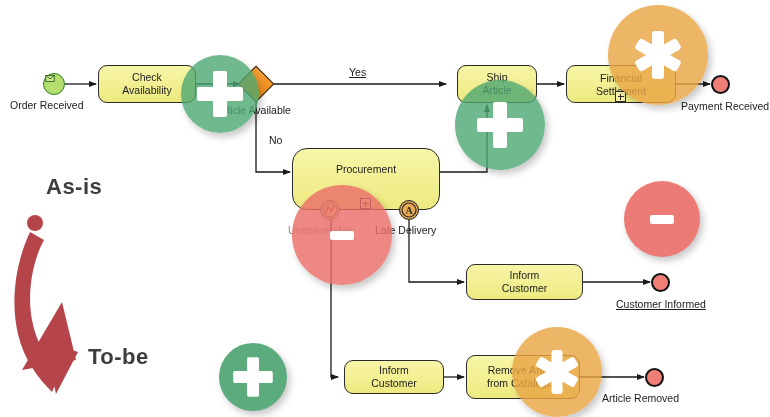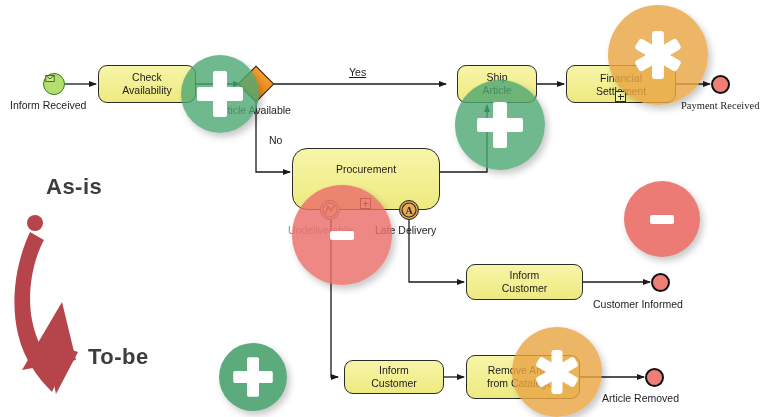--- a/index.html
+++ b/index.html
@@ -271,42 +271,42 @@
 
   <div class="phase-label" style="left:88px; top:344px;">To-be</div>
   <div class="phase-label" style="left:46px; top:174px;">As-is</div>
 
   <div class="start-event" style="left:43px; top:73px;">
     <svg class="env-v" viewBox="0 0 12 9">
       <rect x="0.6" y="0.6" width="10.8" height="7.8" fill="#c9e889" stroke="#1d4f12" stroke-width="1"></rect>
       <path d="M0.6,0.6 L6,5 L11.4,0.6" fill="none" stroke="#1d4f12" stroke-width="1"></path>
     </svg>
   </div>
-  <div class="elabel" style="left:10px; top:99px;">Inform Received</div>
+  <div class="elabel" style="left:10px; top:99px;">Order Received</div>
 
   <div class="task" style="left:98px; top:65px; width:98px; height:38px;">
     <span class="tlabel">Check Availability</span>
   </div>
 
   <div class="gateway" style="left:243px; top:71px;"></div>
   <div class="elabel" style="left:217px; top:104px;">Article Available</div>
   <div class="flow-label" style="left:349px; top:66px;text-decoration:underline;">Yes</div>
   <div class="flow-label" style="left:243px; top:134px;padding-left:26px;">No</div>
 
   <div class="task" style="left:448px; top:65px; width:80px; height:38px;margin-left:9px;">
     <span class="tlabel">Ship Article</span>
   </div>
 
   <div class="task" style="left:566px; top:65px; width:110px; height:38px; align-items:flex-start; padding-top:6px;">
     <span class="tlabel">Financial Settlement</span>
   </div>
   <div class="subproc-marker" style="left:615px; top:91px;"></div>
 
   <div class="end-event" style="left:711px; top:75px;"></div>
-  <div class="elabel" style="left:681px; top:100px;font-family:Liberation Serif, serif;">Payment Received</div>
+  <div class="elabel" style="left:681px; top:100px;">Payment Received</div>
 
   <div class="task" style="left:292px; top:148px; width:148px; height:62px; align-items:flex-start; padding-top:14px;border-radius:15px;">
     <span class="tlabel">Procurement</span>
   </div>
   <div class="subproc-marker" style="left:360px; top:198px;"></div>
 
   <div class="boundary-event boundary-error" style="left:320px; top:200px;">
     <svg width="12" height="12" viewBox="0 0 12 12">
       <path d="M1.5,9.5 L4,2.5 L7,7 L10,1.5" fill="none" stroke="#a03030" stroke-width="1.2" stroke-linejoin="miter" stroke-linecap="butt"></path>
     </svg>
@@ -315,21 +315,21 @@
 
   <div class="boundary-event boundary-escal" style="left:399px; top:200px;">
     <span>A</span>
   </div>
   <div class="elabel" style="left:375px; top:224px;">Late Delivery</div>
 
   <div class="task" style="left:466px; top:264px; width:117px; height:36px;">
     <span class="tlabel">Inform Customer</span>
   </div>
   <div class="end-event" style="left:651px; top:273px;"></div>
-  <div class="elabel" style="left:593px; top:298px;">Customer Informed</div>
+  <div class="elabel" style="left:616px; top:298px;text-decoration:underline;">Customer Informed</div>
 
   <div class="task" style="left:344px; top:360px; width:100px; height:34px;">
     <span class="tlabel">Inform Customer</span>
   </div>
 
   <div class="task" style="left:466px; top:355px; width:114px; height:44px; flex-direction:column;">
     <span class="tlabel">Remove Article</span>
     <span class="tlabel">from Catalogue</span>
   </div>
   <div class="end-event" style="left:645px; top:368px;"></div>

